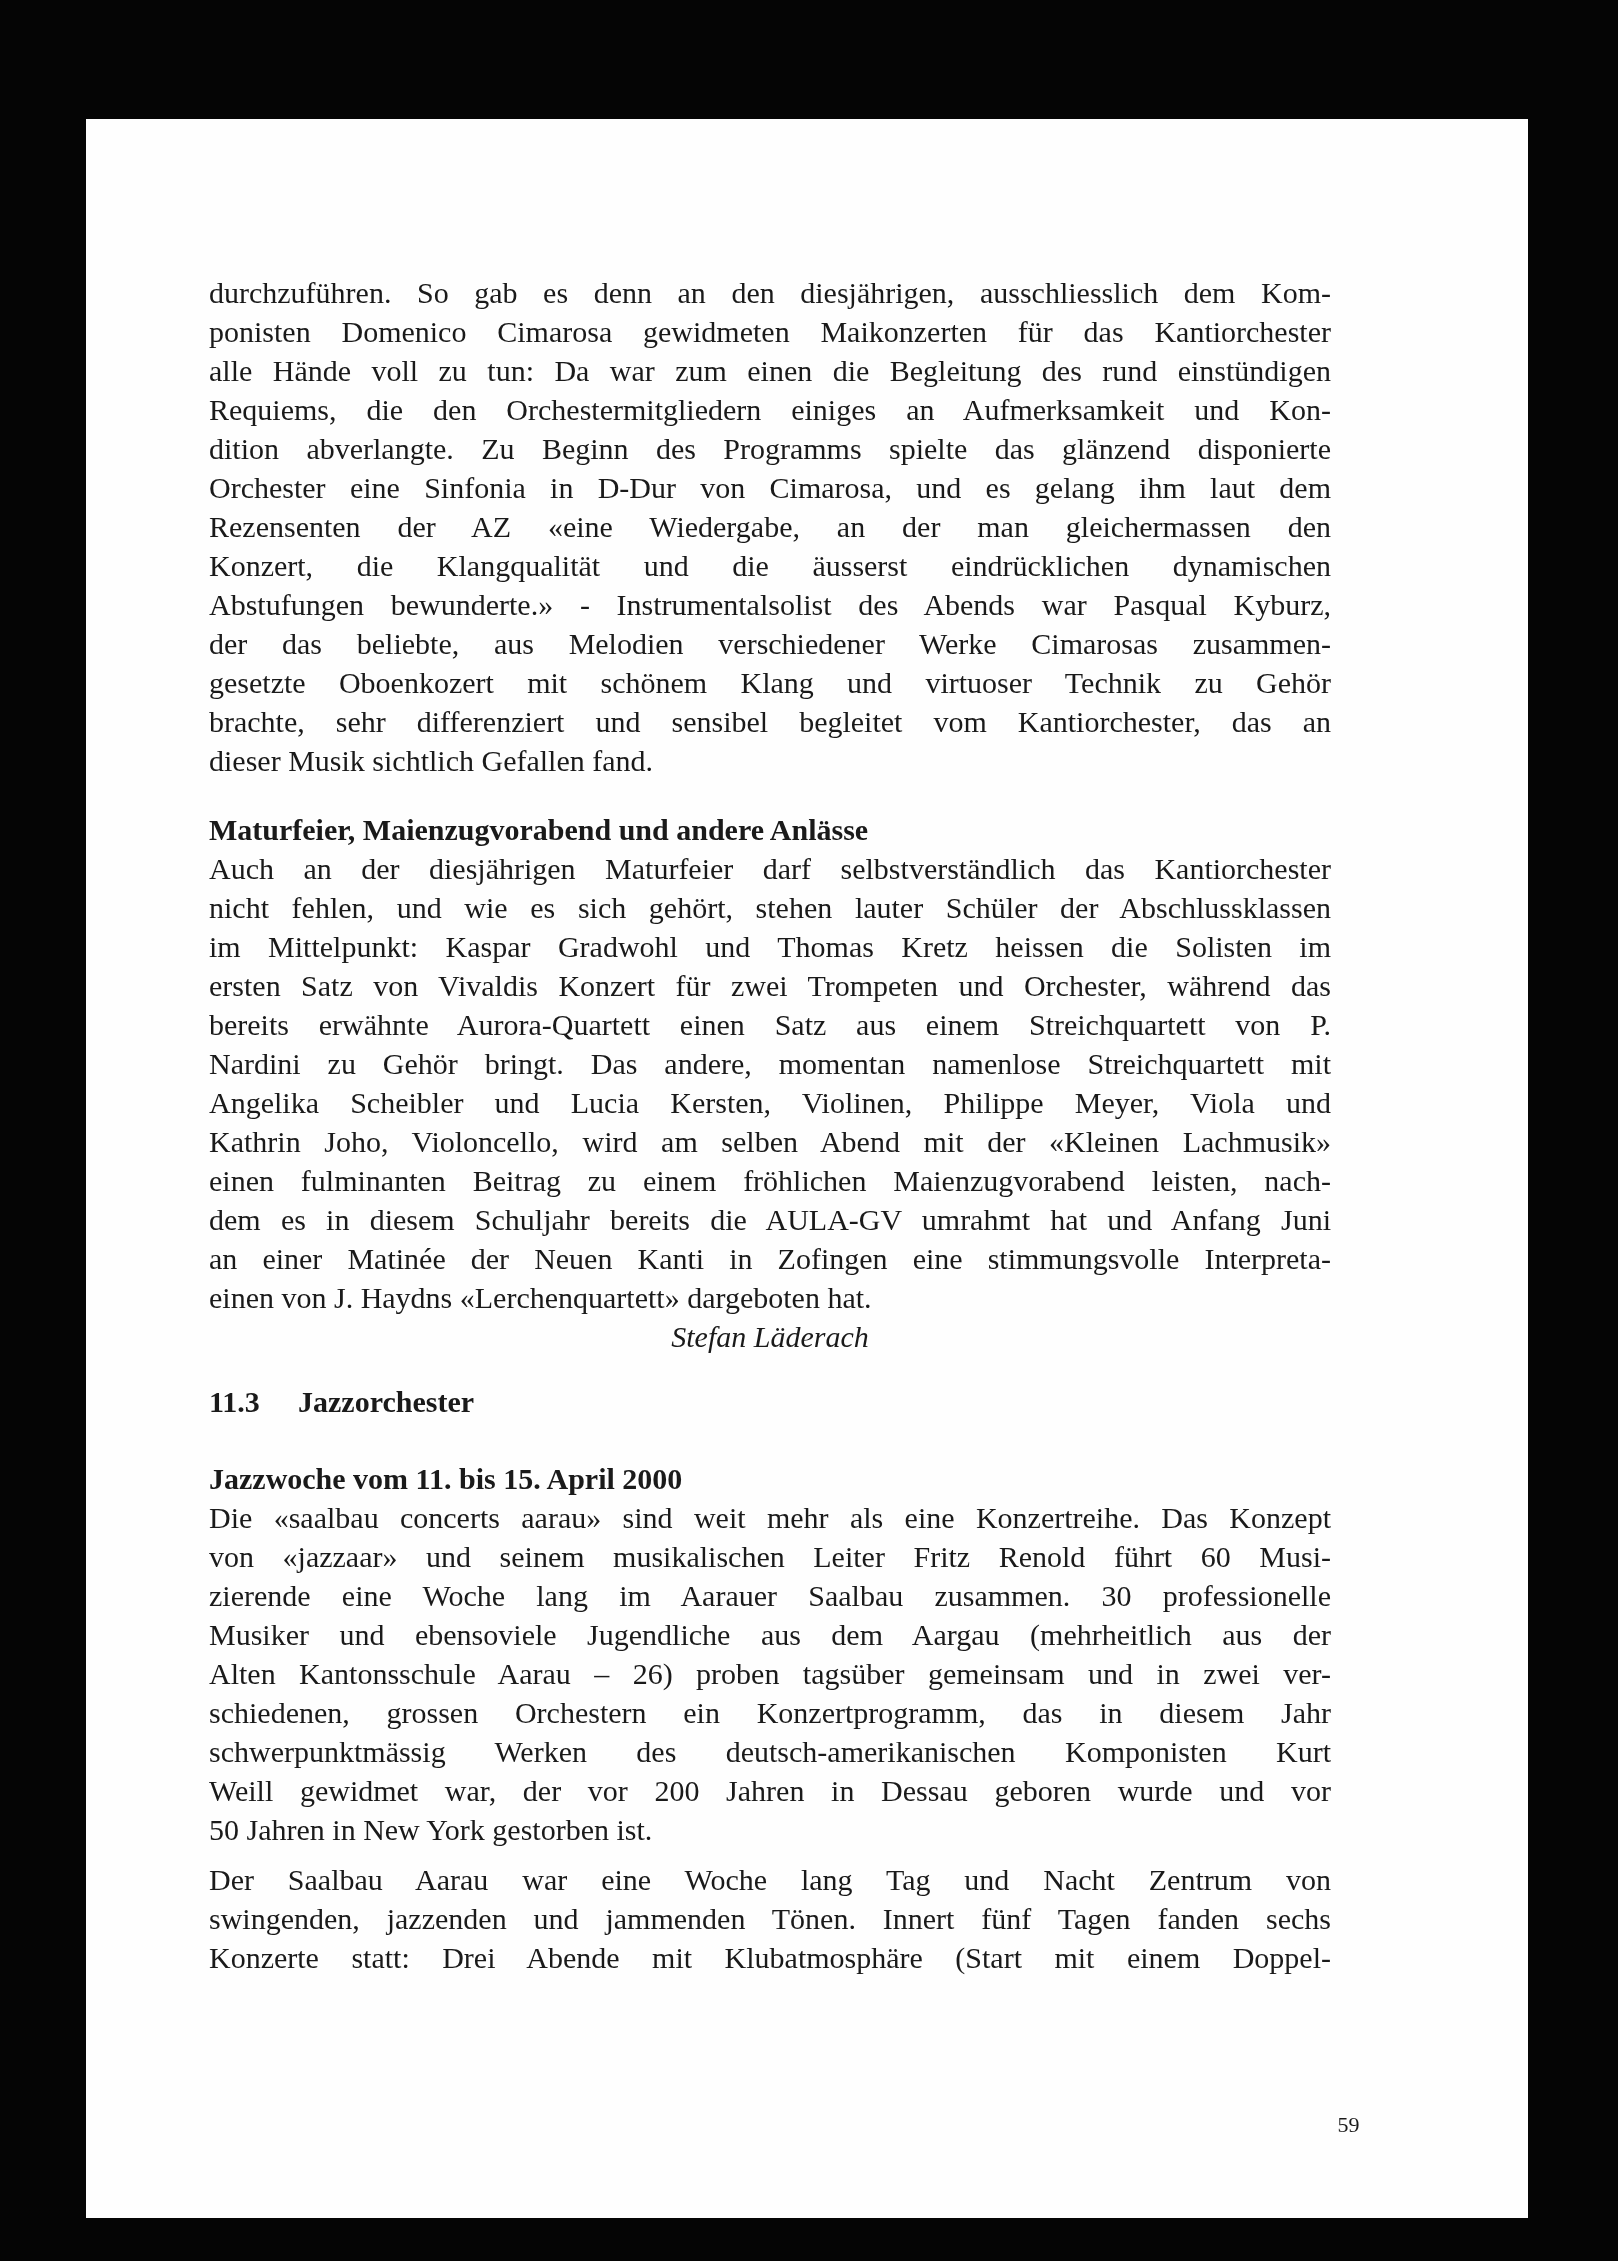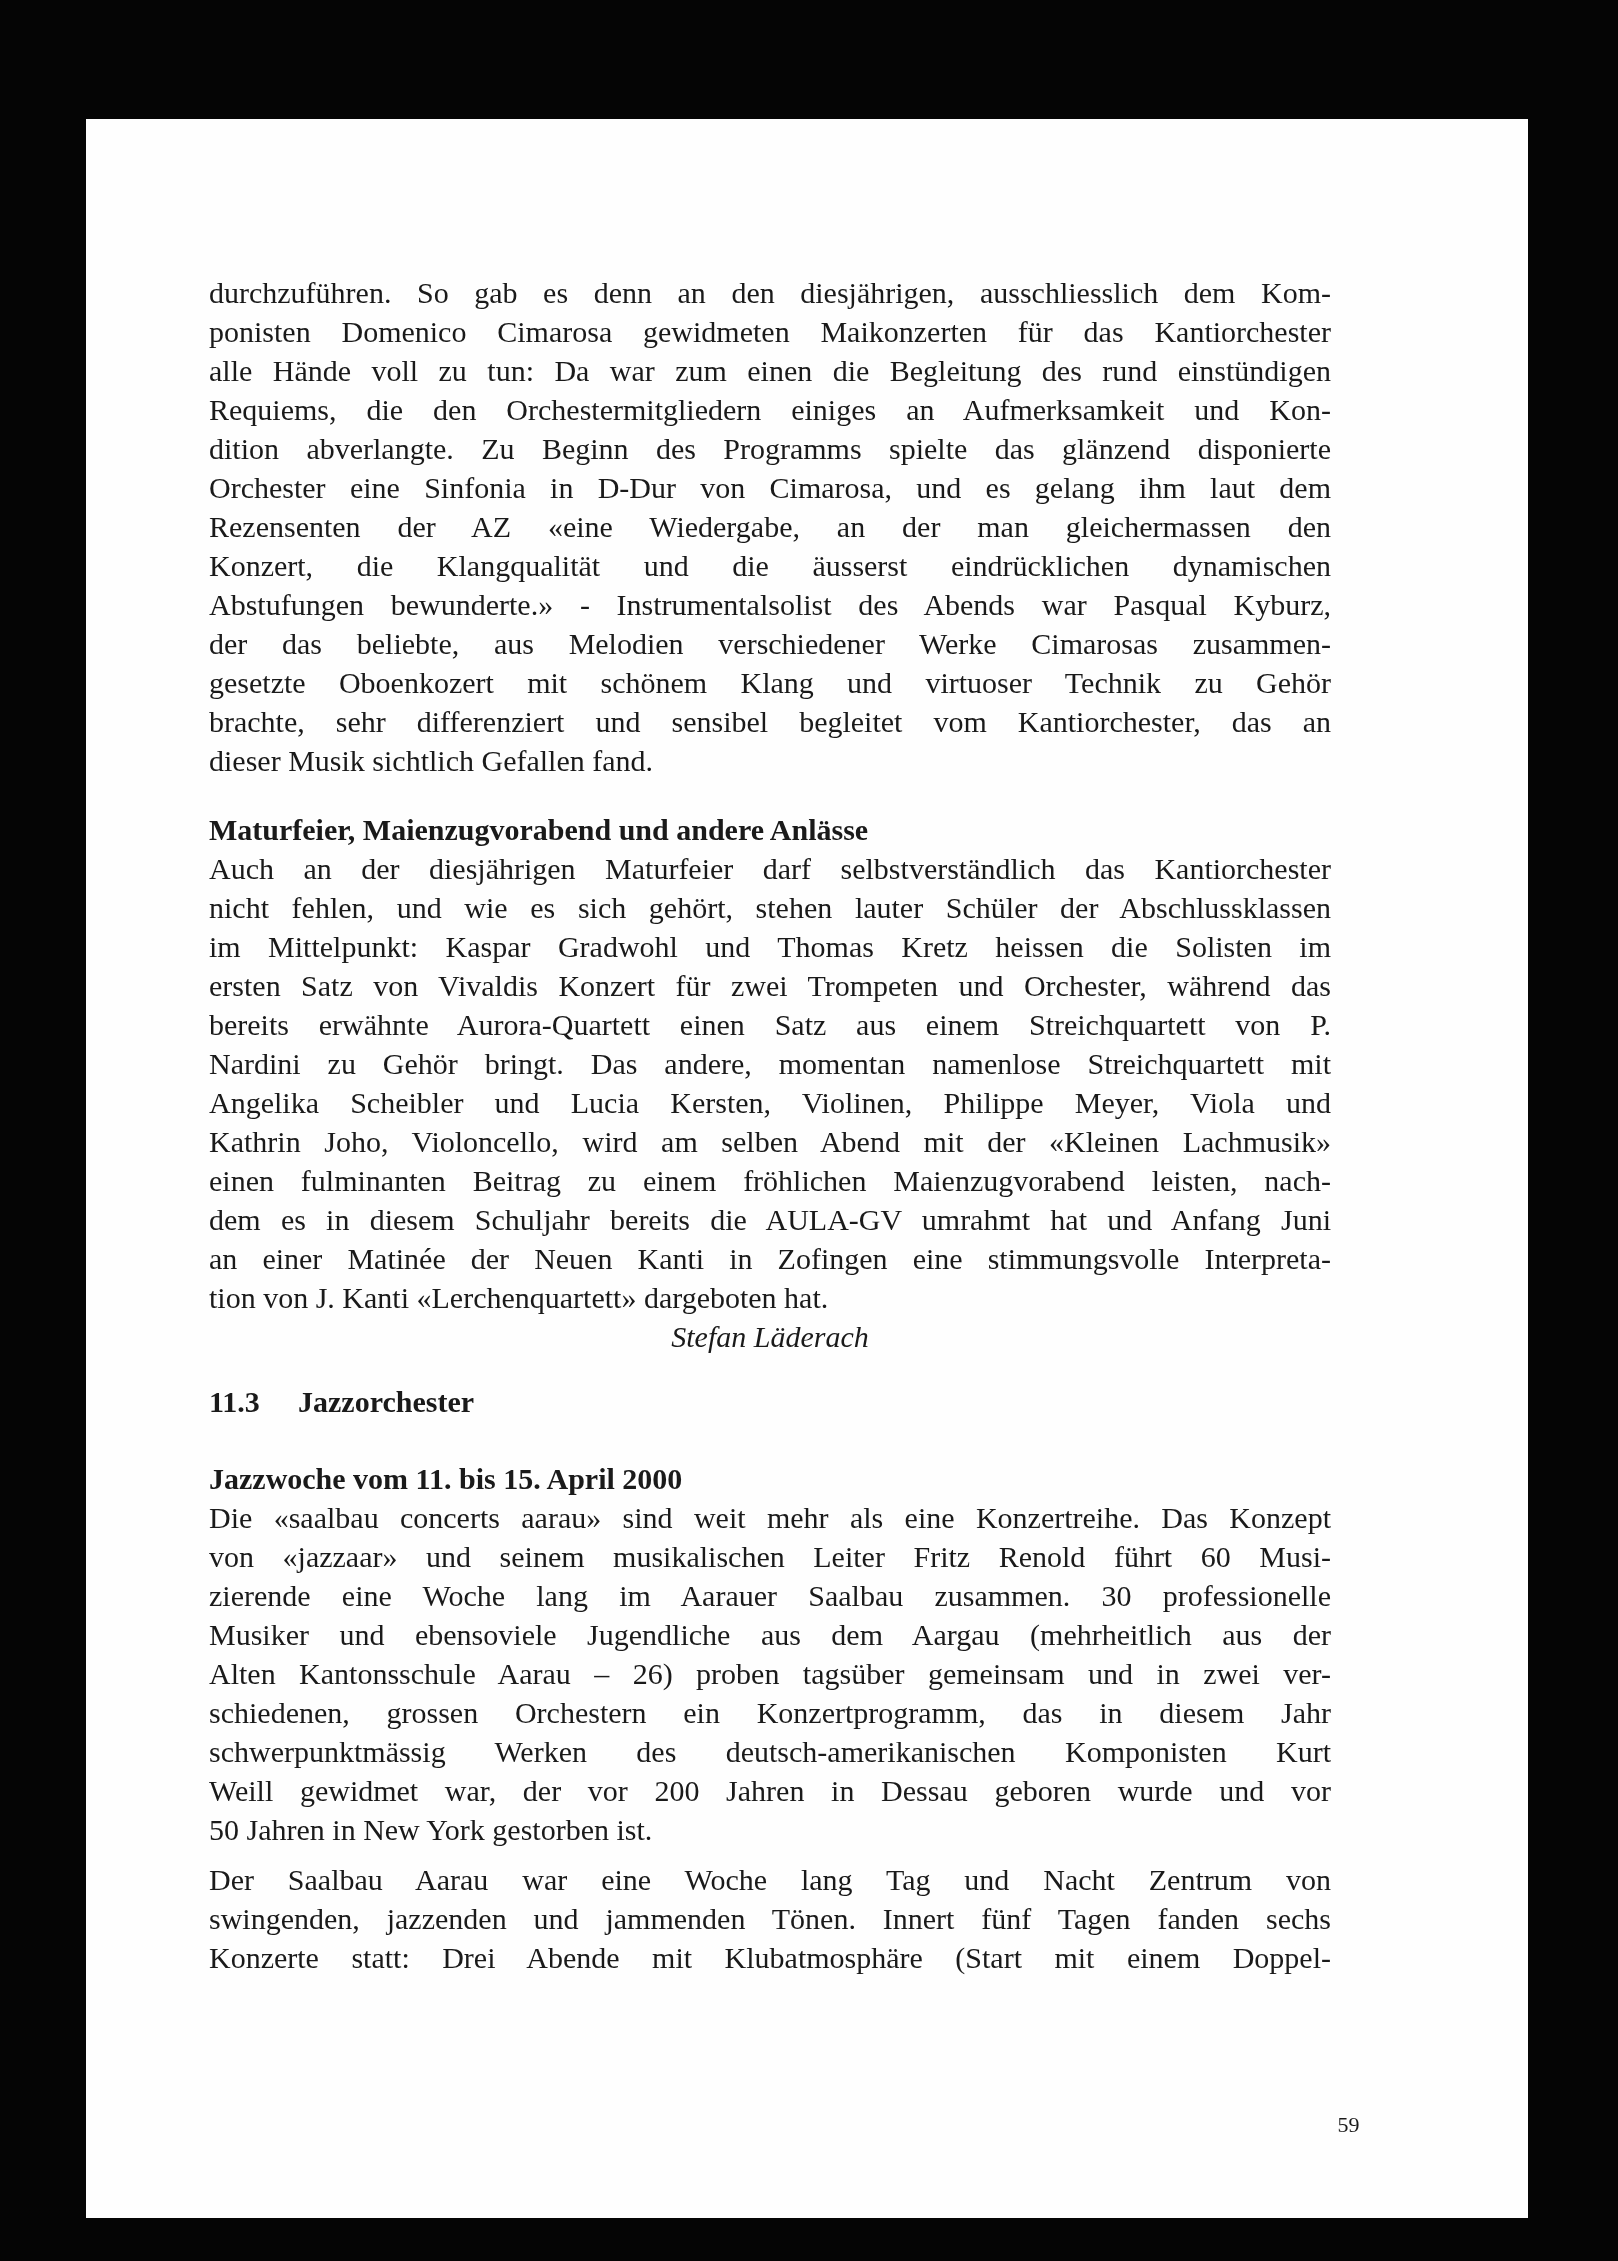--- a/index.html
+++ b/index.html
@@ -106,21 +106,21 @@
       <span class="line">nicht fehlen, und wie es sich gehört, stehen lauter Schüler der Abschlussklassen</span>
       <span class="line">im Mittelpunkt: Kaspar Gradwohl und Thomas Kretz heissen die Solisten im</span>
       <span class="line">ersten Satz von Vivaldis Konzert für zwei Trompeten und Orchester, während das</span>
       <span class="line">bereits erwähnte Aurora-Quartett einen Satz aus einem Streichquartett von P.</span>
       <span class="line">Nardini zu Gehör bringt. Das andere, momentan namenlose Streichquartett mit</span>
       <span class="line">Angelika Scheibler und Lucia Kersten, Violinen, Philippe Meyer, Viola und</span>
       <span class="line">Kathrin Joho, Violoncello, wird am selben Abend mit der «Kleinen Lachmusik»</span>
       <span class="line">einen fulminanten Beitrag zu einem fröhlichen Maienzugvorabend leisten, nach-</span>
       <span class="line">dem es in diesem Schuljahr bereits die AULA-GV umrahmt hat und Anfang Juni</span>
       <span class="line">an einer Matinée der Neuen Kanti in Zofingen eine stimmungsvolle Interpreta-</span>
-      <span class="line last">tion von J. Kanti «Lerchenquartett» dargeboten hat.</span>
+      <span class="line last">einen von J. Haydns «Lerchenquartett» dargeboten hat.</span>
       <span class="signature">Stefan Läderach</span>
     </div>
 
     <div style="height: 26px;"></div>
 
     <div class="section-title">
       <span class="section-num">11.3</span><span>Jazzorchester</span>
     </div>
 
     <div style="height: 38px;"></div>

